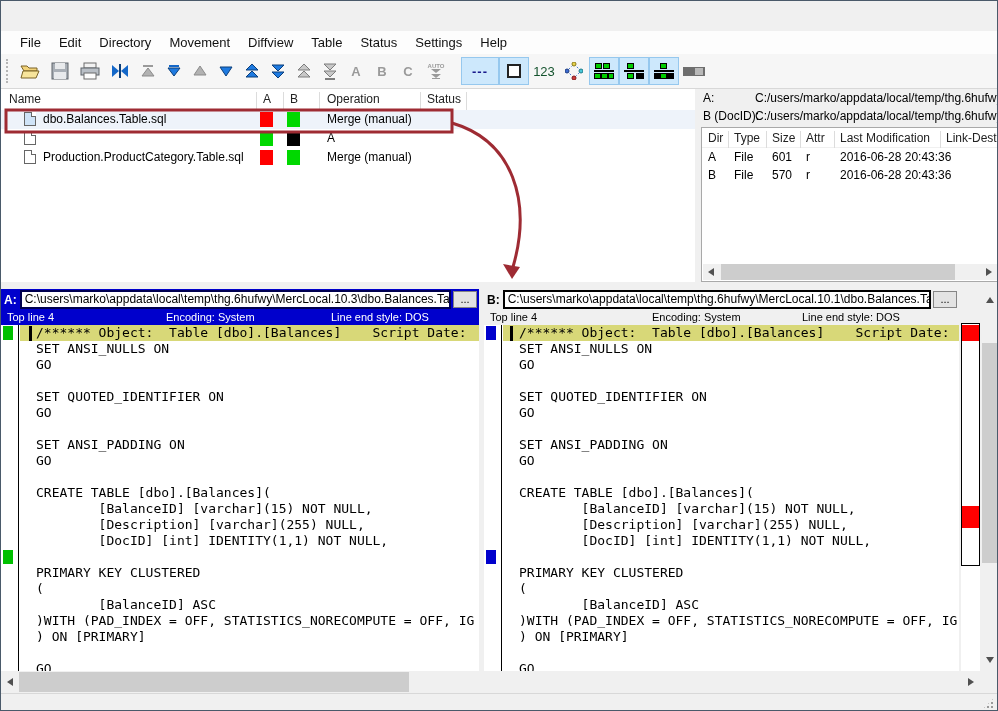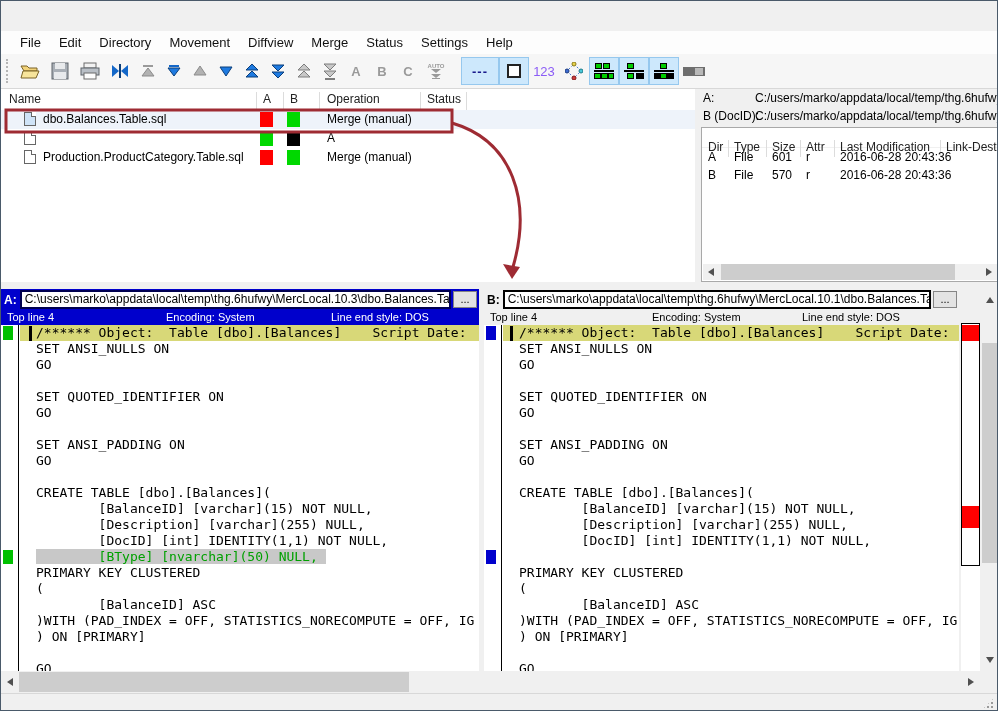--- a/index.html
+++ b/index.html
@@ -26,21 +26,21 @@
   
   .toolbar { position:absolute; left:0; top:53px; width:100%; height:35px; background:#f6f6f6; border-bottom:1px solid #d8d8d8; display:flex; align-items:center; }
   .tb-grip { width:5px; height:24px; margin:0 4px 0 5px; border-left:2px dotted #b5b5b5; }
   .tb-btn { width:30px; height:28px; display:flex; align-items:center; justify-content:center; flex:0 0 auto; }
   .tb-btn.narrow { width:26px; }
   .tb-btn.toggled { background:#cde8fc; border:1px solid #96c8ee; }
   .tb-letter { font-size:13px; font-weight:bold; color:#9a9a9a; font-family:"Liberation Sans",sans-serif; }
   .tb-auto { display:flex; flex-direction:column; align-items:center; color:#9a9a9a; }
   .tb-auto .t { font-size:6px; font-weight:bold; letter-spacing:0; }
   .tb-dashes { font-size:13px; font-weight:bold; color:#1a1a8c; letter-spacing:1px; }
-  .tb-123 { font-size:13px; color:#8b5cf6; }
+  .tb-123 { font-size:13px; color:#14532d; }
   .tb-square { width:14px; height:14px; background:#fff; border:2px solid #222; }
   .tb-spacer { width:10px; }
   .split-ico { width:20px; height:16px; position:relative; }
   .split-ico .bar { position:absolute; left:0; right:0; top:7px; height:2px; background:#000; }
   .split-ico .c { position:absolute; width:7px; height:6px; background:#00cc00; border:1px solid #000; }
   .split-ico .k { position:absolute; height:6px; background:#000; }
   .grayrect { width:22px; height:9px; background:#6e6e6e; position:relative; }
   .grayrect:after { content:""; position:absolute; right:2px; top:1px; width:8px; height:7px; background:#b9b9b9; }
 
   
@@ -58,21 +58,21 @@
   .fl-row .sqB { position:absolute; left:286px; top:2px; width:13px; height:15px; }
   .fl-row .op { position:absolute; left:326px; top:2px; }
   .fl-row .st { position:absolute; left:426px; top:2px; }
 
   .infopanel { position:absolute; left:698px; top:88px; width:300px; height:193px; background:#f0f0f0; font-size:12px; }
   .ip-line { position:relative; height:18px; }
   .ip-line .lab { position:absolute; left:4px; top:2px; }
   .ip-line .val { position:absolute; left:56px; top:2px; white-space:nowrap; overflow:hidden; width:242px; }
   .ip-box { position:absolute; left:2px; top:38px; right:0; bottom:0; background:#fff; border:1px solid #a9a9a9; overflow:hidden; }
   .ip-hrow { position:relative; height:20px; border-bottom:1px solid #f0f0f0; }
-  .ip-hrow span { position:absolute; top:12px; font-size:12px; color:#222; }
+  .ip-hrow span { position:absolute; top:3px; font-size:12px; color:#222; }
   .ip-vsep { position:absolute; top:1px; height:17px; width:1px; background:#dcdcdc; }
   .ip-row { position:relative; height:18px; font-size:12px; }
   .ip-row span { position:absolute; top:2px; white-space:nowrap; }
   .ip-scroll { position:absolute; left:1px; right:1px; bottom:1px; height:16px; background:#f0f0f0; }
   .sc-arrow { position:absolute; top:0; width:16px; height:16px; color:#505050; font-size:9px; display:flex; align-items:center; justify-content:center; }
   .sc-thumb { position:absolute; background:#cdcdcd; }
 
   
   .pane { position:absolute; top:288px; }
   .pane-header { position:absolute; left:0; top:0; right:0; height:21px; display:flex; align-items:center; font-size:12px; }
@@ -121,21 +121,21 @@
 
 <div class="window">
 
 
   <div class="menubar">
       <span class="menu-item">File</span>
       <span class="menu-item">Edit</span>
       <span class="menu-item">Directory</span>
       <span class="menu-item">Movement</span>
       <span class="menu-item">Diffview</span>
-      <span class="menu-item">Merge</span>
+      <span class="menu-item">Table</span>
       <span class="menu-item">Status</span>
       <span class="menu-item">Settings</span>
       <span class="menu-item">Help</span>
     </div>
 
   <div class="toolbar">
     <div class="tb-grip"></div>
 
     <div class="tb-btn">
       <svg width="20" height="18" viewBox="0 0 20 18">
@@ -405,21 +405,20 @@
           <div class="code-line" style="top: 64px;">SET QUOTED_IDENTIFIER ON</div>
           <div class="code-line" style="top: 80px;">GO</div>
           <div class="code-line" style="top: 96px;"></div>
           <div class="code-line" style="top: 112px;">SET ANSI_PADDING ON</div>
           <div class="code-line" style="top: 128px;">GO</div>
           <div class="code-line" style="top: 144px;"></div>
           <div class="code-line" style="top: 160px;">CREATE TABLE [dbo].[Balances](</div>
           <div class="code-line" style="top: 176px;">        [BalanceID] [varchar](15) NOT NULL,</div>
           <div class="code-line" style="top: 192px;">        [Description] [varchar](255) NULL,</div>
           <div class="code-line" style="top: 208px;">        [DocID] [int] IDENTITY(1,1) NOT NULL,</div>
-          <div class="code-line" style="top: 224px;"><span class="only-span">        [BType] [nvarchar](50) NULL, </span></div>
           <div class="code-line" style="top: 240px;">PRIMARY KEY CLUSTERED</div>
           <div class="code-line" style="top: 256px;">(</div>
           <div class="code-line" style="top: 272px;">        [BalanceID] ASC</div>
           <div class="code-line" style="top: 288px;">)WITH (PAD_INDEX = OFF, STATISTICS_NORECOMPUTE = OFF, IG</div>
           <div class="code-line" style="top: 304px;">) ON [PRIMARY]</div>
           <div class="code-line" style="top: 320px;"></div>
           <div class="code-line" style="top: 336px;">GO</div>
         </div>
       <div class="text-cursor" style="left:28px; top:1px"></div>
     </div>

